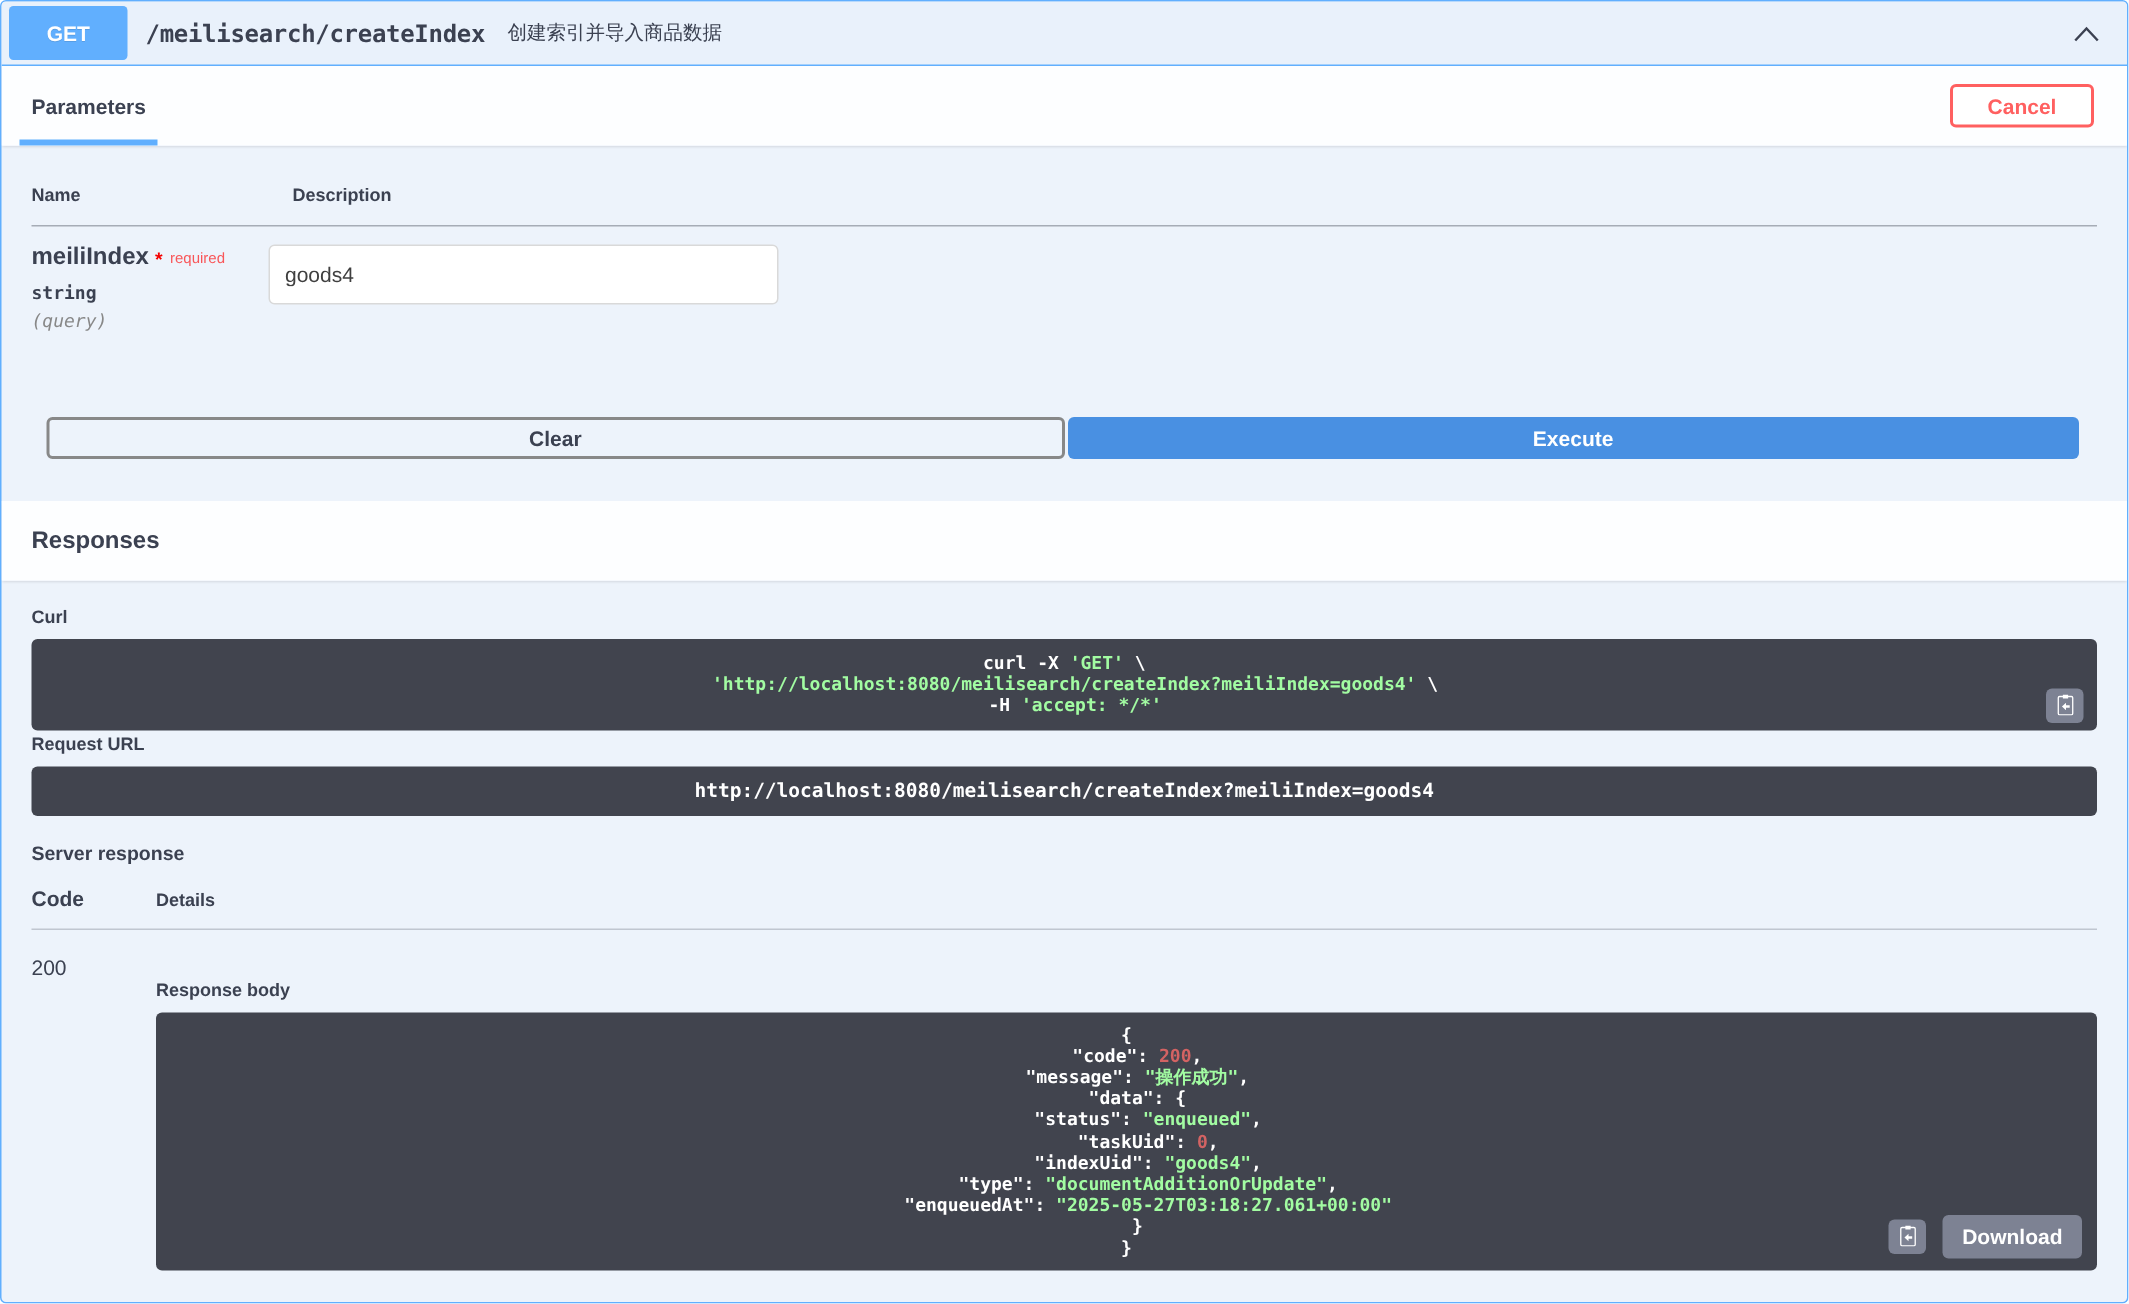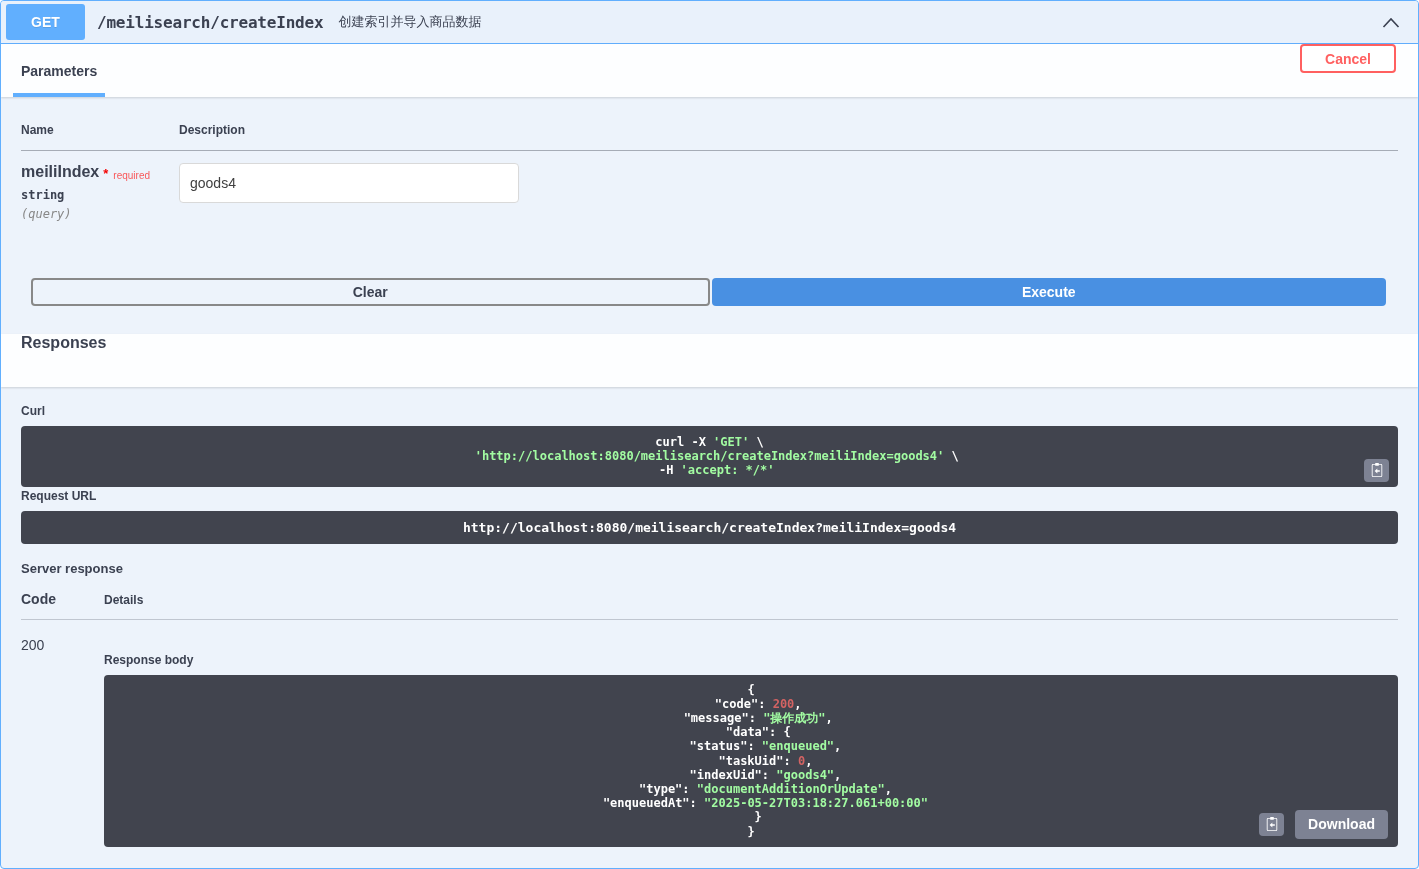--- a/index.html
+++ b/index.html
@@ -42,21 +42,21 @@
   }
   .desc { margin-left: 15px; font-size: 13px; }
   .collapse-btn {
     margin-left: auto;
     background: none; border: none; cursor: pointer;
     display: flex; align-items: center;
     padding: 4px;
   }
   
   .section-header {
-    display: flex; 
+    display: flex; align-items: center;
     height: 53px;
     background: rgba(255,255,255,.85);
     box-shadow: 0 1px 2px rgba(0,0,0,.15);
     position: relative;
   }
   .params-header { padding: 0 22px 0 12px; }
   .tab {
     height: 100%;
     display: flex; align-items: center;
     padding: 0 8px;
@@ -74,25 +74,26 @@
   }
   .responses-header { padding: 0 20px; }
   .responses-header h4 { font-size: 16px; font-weight: 600; }
   
   .params-body { padding: 26px 20px 0; }
   .thead {
     display: flex;
     font-size: 12px; font-weight: bold;
     padding-bottom: 13px;
     border-bottom: 1px solid rgba(59,65,81,.4);
+    gap: 16px;
   }
   .col-name { width: 158px; }
   .param-row { display: flex; padding-top: 12px; }
   .param-meta { width: 158px; }
-  .param-name-line { display: flex; align-items: flex-end; }
+  .param-name-line { display: flex; align-items: center; }
   .pname { font-size: 16px; font-weight: bold; }
   .pstar { color: #f40000; font-weight: bold; font-size: 13px; margin-left: 4px; }
   .preq { color: rgba(255,0,0,.65); font-size: 10px; margin-left: 5px; margin-top: 1px; }
   .ptype {
     margin-top: 7px;
     font-family: "DejaVu Sans Mono", monospace;
     font-size: 12px; font-weight: bold;
   }
   .ploc {
     margin-top: 5px;

